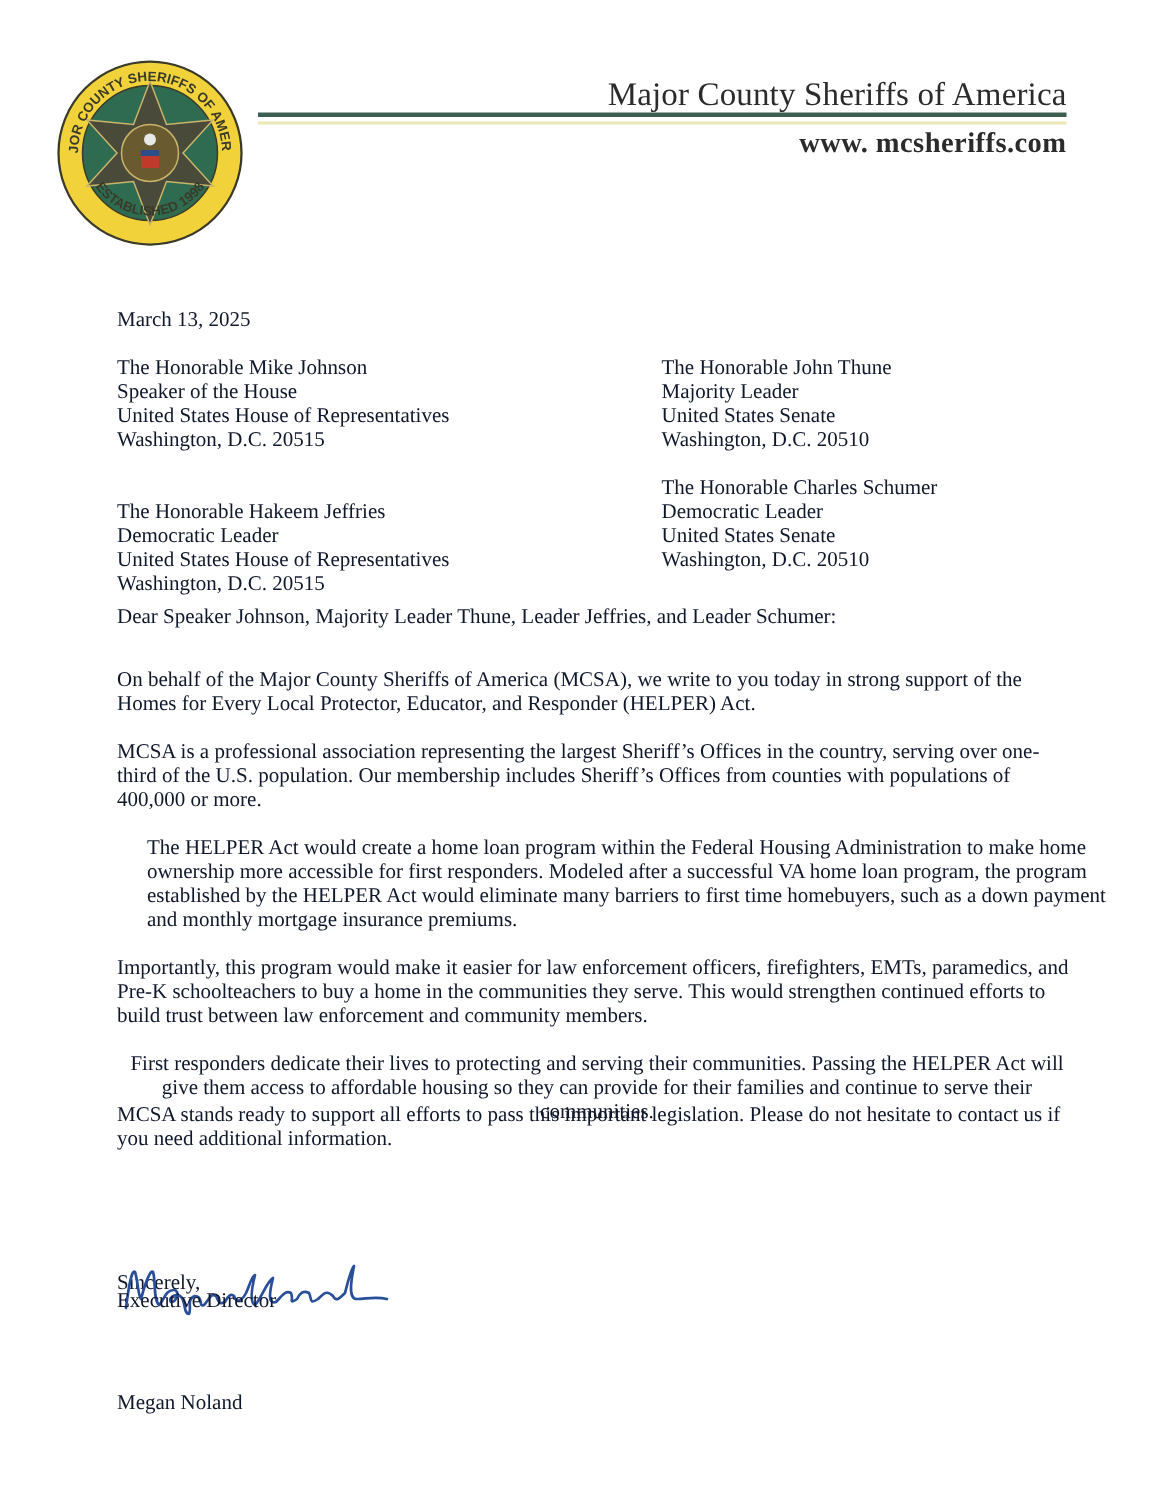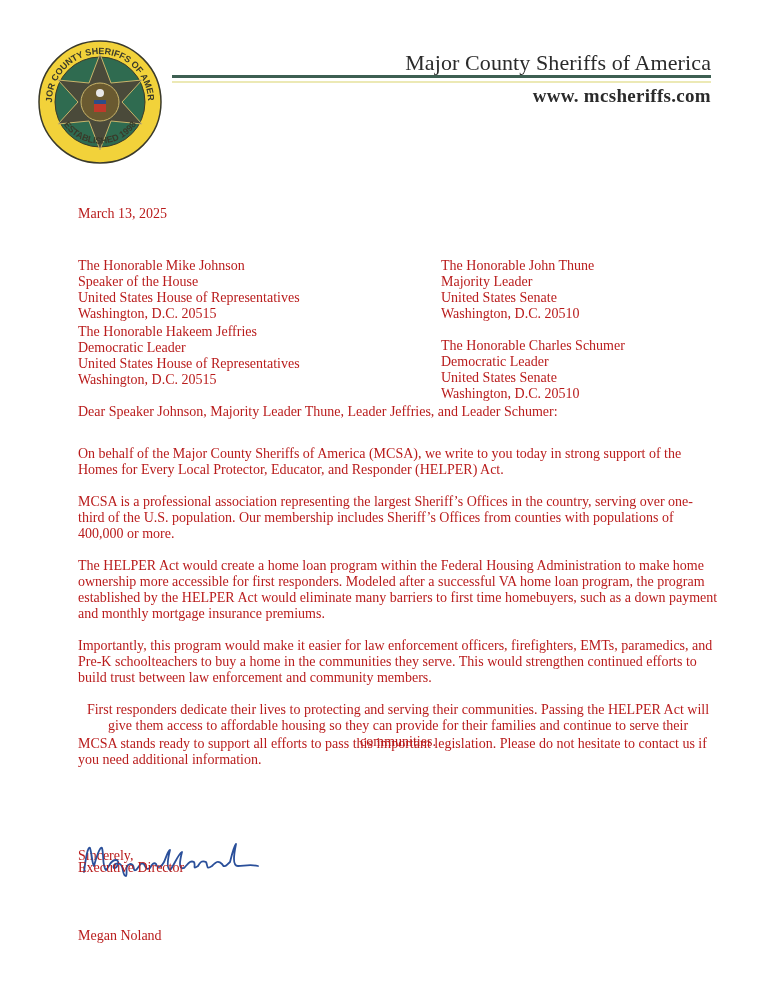--- a/index.html
+++ b/index.html
@@ -4,33 +4,33 @@
 <style>
   html, body { margin:0; padding:0; background:#ffffff; }
   body { width:773px; height:1000px; position:relative; overflow:hidden;
          font-family:"Liberation Serif", serif; color:#222; }
   .logo { position:absolute; left:38px; top:40px; width:124px; height:124px; }
   .org-name { position:absolute; right:62px; top:50px; font-size:22px; color:#2b2b2b;
               font-family:"Liberation Serif", serif; letter-spacing:0.1px; }
   .rule-green { position:absolute; left:172px; right:62px; top:75px; height:3px; background:#3d5f52; }
   .rule-yellow { position:absolute; left:172px; right:62px; top:81px; height:2px; background:#ece9b5; }
   .website { position:absolute; right:62px; top:85px; font-size:19px; font-weight:bold; color:#2b2b2b; letter-spacing:0.3px; }
-  .txt { position:absolute; font-size:14px; line-height:16px; color:#b91c1c; }
+  .txt { position:absolute; font-size:14px; line-height:16px; color:#0f172a; }
   .date { left:78px; top:206px; }
-  .addr { width:340px;margin-top:20px; }
+  .addr { width:340px; }
   .addr div { white-space:nowrap; }
   .a1 { left:78px; top:238px; }
   .a2 { left:441px; top:238px; }
-  .a3 { left:78px; top:304px; }
+  .a3 { left:78px; top:334px; }
   .a4 { left:441px; top:318px; }
   .salutation { left:78px; top:404px; }
   .p { left:78px; width:640px; }
   .p1 { top:446px; }
   .p2 { top:494px; }
-  .p3 { top:558px; }
+  .p3 { top:558px;margin-left:20px; }
   .p4 { top:638px; }
   .p5 { top:702px;text-align:center; }
   .p6 { top:736px; }
   .closing { left:78px; top:848px; }
   .signature { position:absolute; left:80px; top:836px; width:180px; height:48px; }
   .sig-name { left:78px; top:928px; }
   .sig-title { left:78px; top:860px; }
 </style>
 </head>
 <body>

